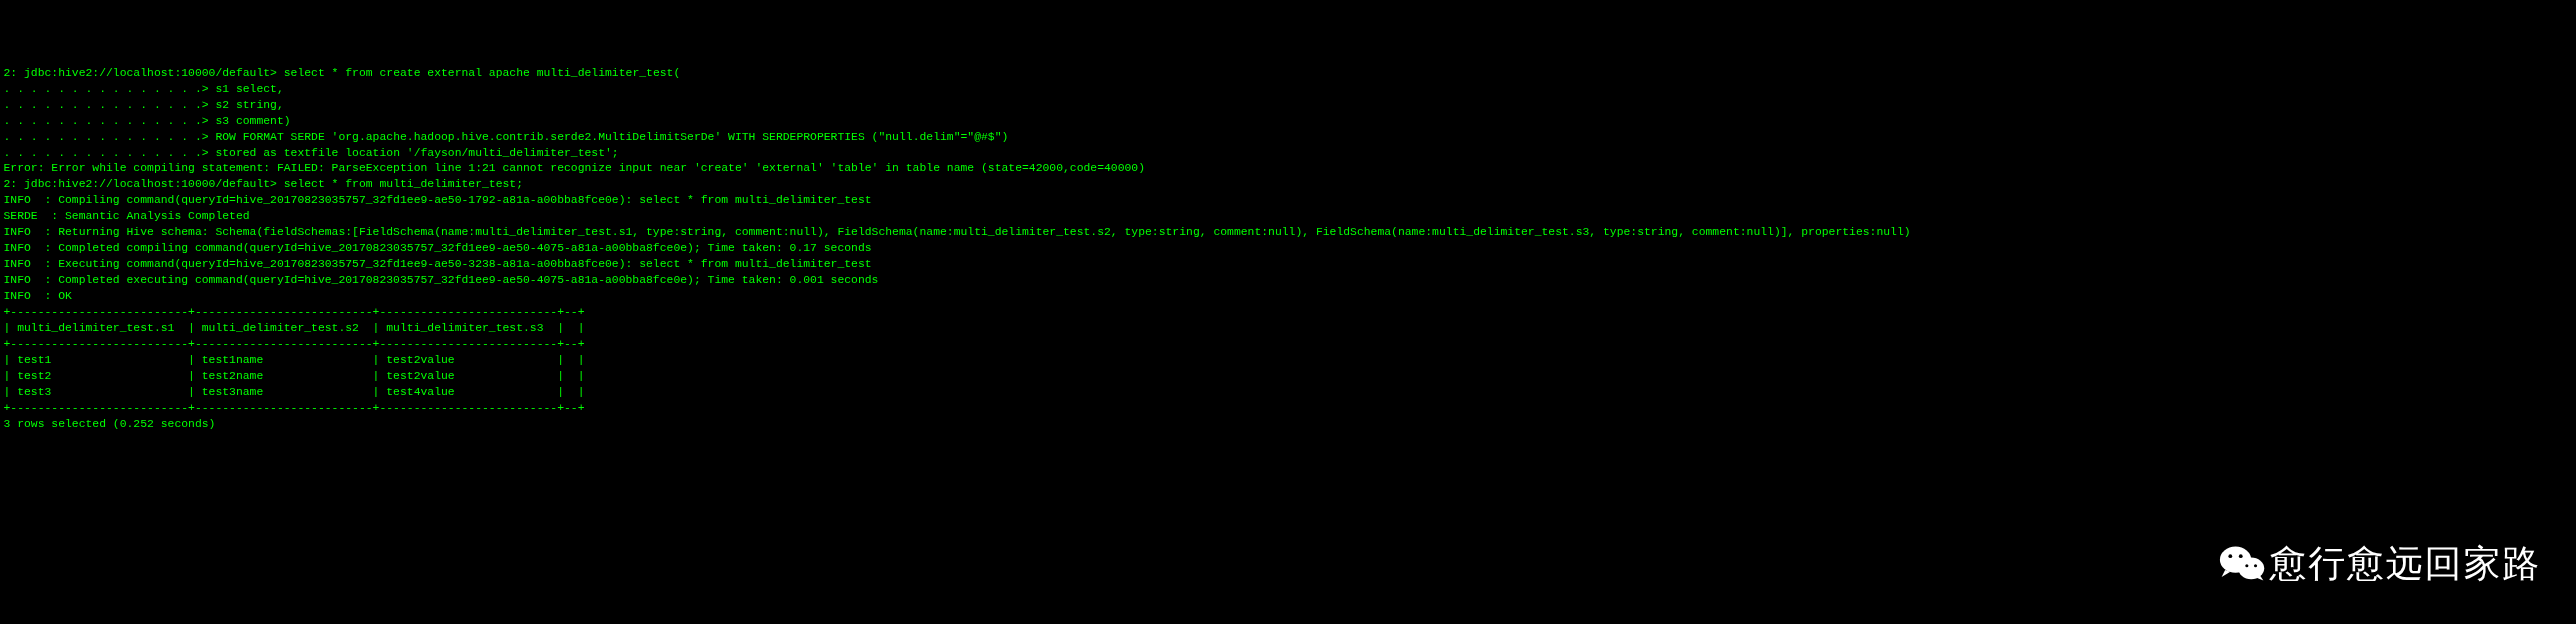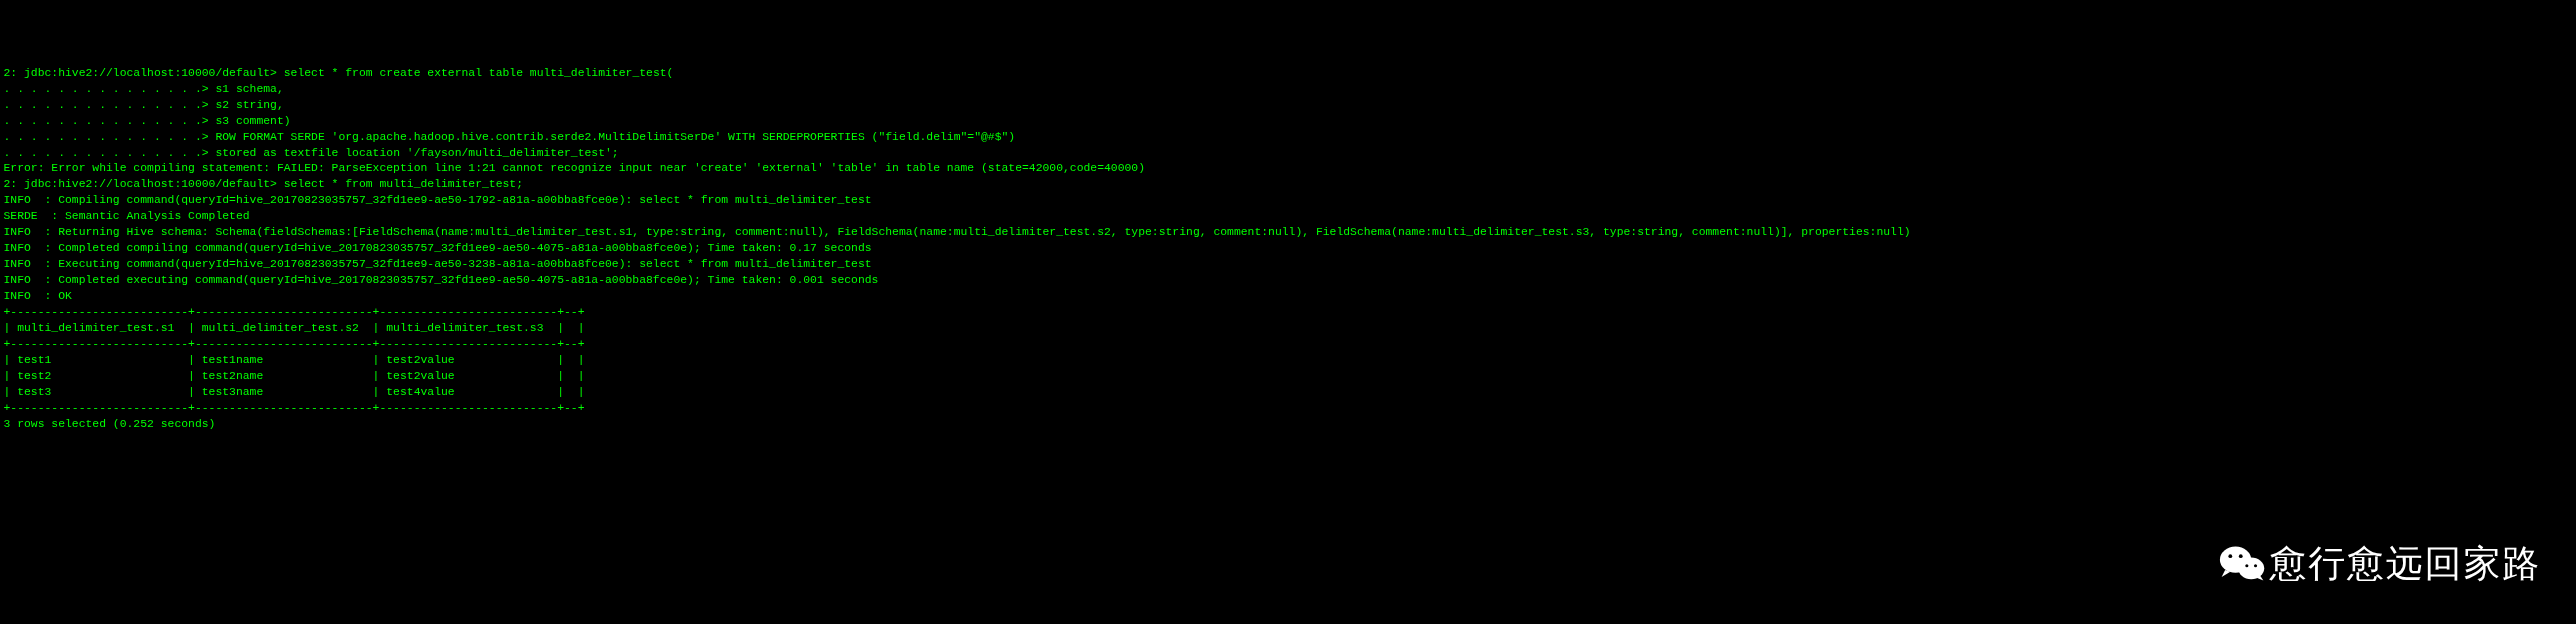--- a/index.html
+++ b/index.html
@@ -38,25 +38,25 @@
   .watermark-icon {
     display: inline-flex;
     align-items: center;
   }
 </style>
 </head>
 <body>
 
 
 
-<div class="terminal"><span><span>2: jdbc:hive2://localhost:10000/default&gt; </span><span>select * from create external table multi_delimiter_test(</span></span>
-<span><span>. . . . . . . . . . . . . . .&gt; </span><span>s1 schema,</span></span>
+<div class="terminal"><span><span>2: jdbc:hive2://localhost:10000/default&gt; </span><span>select * from create external apache multi_delimiter_test(</span></span>
+<span><span>. . . . . . . . . . . . . . .&gt; </span><span>s1 select,</span></span>
 <span><span>. . . . . . . . . . . . . . .&gt; </span><span>s2 string,</span></span>
 <span><span>. . . . . . . . . . . . . . .&gt; </span><span>s3 comment)</span></span>
-<span><span>. . . . . . . . . . . . . . .&gt; </span><span>ROW FORMAT SERDE 'org.apache.hadoop.hive.contrib.serde2.MultiDelimitSerDe' WITH SERDEPROPERTIES ("field.delim"="@#$")</span></span>
+<span><span>. . . . . . . . . . . . . . .&gt; </span><span>ROW FORMAT SERDE 'org.apache.hadoop.hive.contrib.serde2.MultiDelimitSerDe' WITH SERDEPROPERTIES ("null.delim"="@#$")</span></span>
 <span><span>. . . . . . . . . . . . . . .&gt; </span><span>stored as textfile location '/fayson/multi_delimiter_test';</span></span>
 <span>Error: Error while compiling statement: FAILED: ParseException line 1:21 cannot recognize input near 'create' 'external' 'table' in table name (state=42000,code=40000)</span>
 <span><span>2: jdbc:hive2://localhost:10000/default&gt; </span><span>select * from multi_delimiter_test;</span></span>
 <span>INFO  : Compiling command(queryId=hive_20170823035757_32fd1ee9-ae50-1792-a81a-a00bba8fce0e): select * from multi_delimiter_test</span>
 <span>SERDE  : Semantic Analysis Completed</span>
 <span>INFO  : Returning Hive schema: Schema(fieldSchemas:[FieldSchema(name:multi_delimiter_test.s1, type:string, comment:null), FieldSchema(name:multi_delimiter_test.s2, type:string, comment:null), FieldSchema(name:multi_delimiter_test.s3, type:string, comment:null)], properties:null)</span>
 <span>INFO  : Completed compiling command(queryId=hive_20170823035757_32fd1ee9-ae50-4075-a81a-a00bba8fce0e); Time taken: 0.17 seconds</span>
 <span>INFO  : Executing command(queryId=hive_20170823035757_32fd1ee9-ae50-3238-a81a-a00bba8fce0e): select * from multi_delimiter_test</span>
 <span>INFO  : Completed executing command(queryId=hive_20170823035757_32fd1ee9-ae50-4075-a81a-a00bba8fce0e); Time taken: 0.001 seconds</span>
 <span>INFO  : OK</span>

